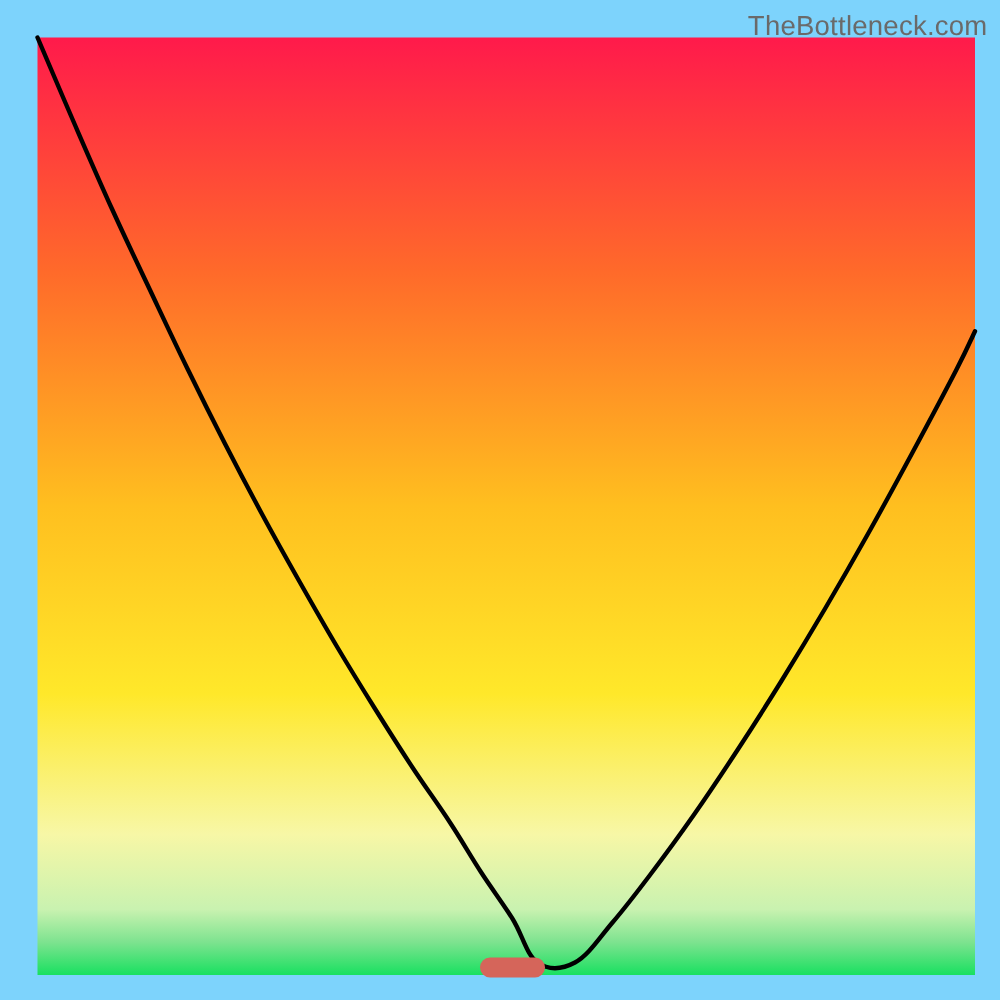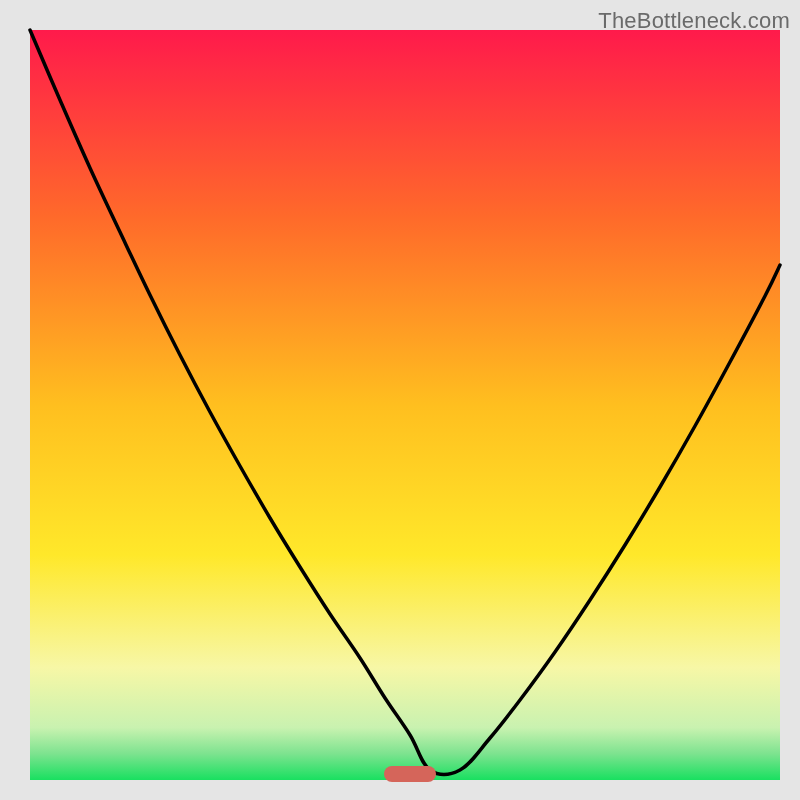--- a/index.html
+++ b/index.html
@@ -8,21 +8,21 @@
     width: 800px;
     height: 800px;
     background: #000;
     font-family: Arial, Helvetica, sans-serif;
     overflow: hidden;
   }
   .container {
     position: relative;
     width: 800px;
     height: 800px;
-    background: #e5e5e5;
+    background: #7dd3fc;
   }
   .watermark {
     position: absolute;
     top: 8px;
     right: 10px;
     color: #6a6a6a;
     font-size: 22px;
     font-weight: 500;
     z-index: 10;
     letter-spacing: 0.2px;

